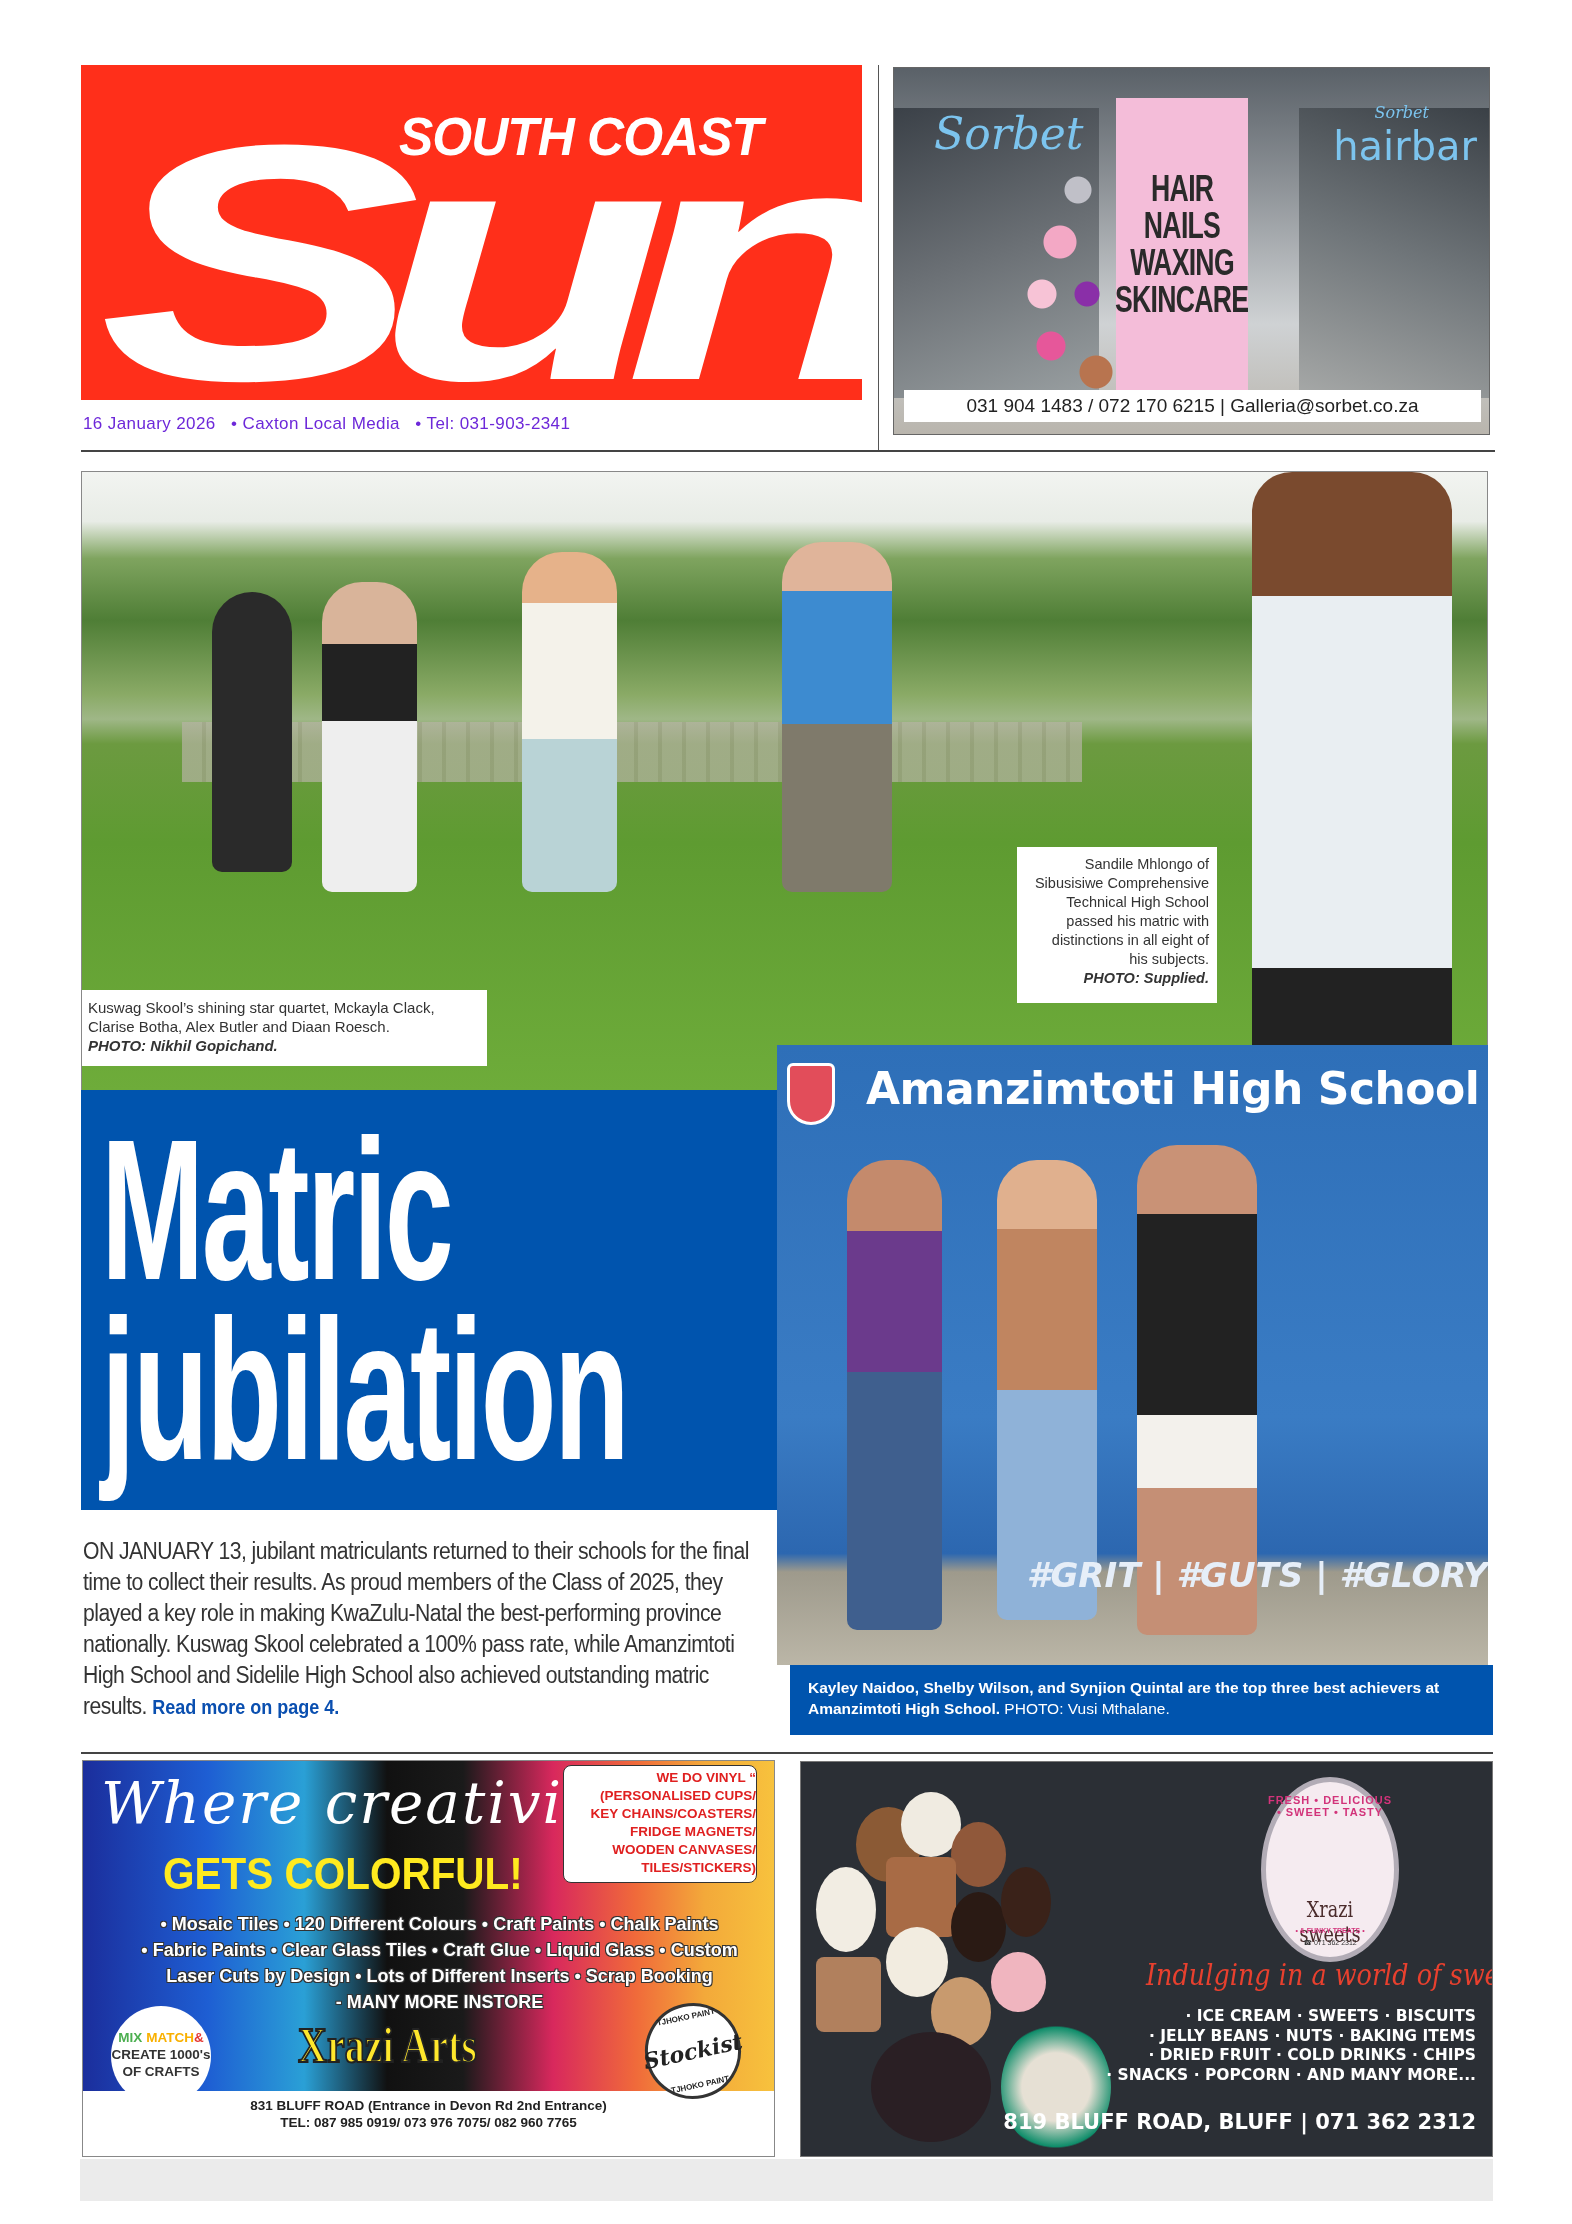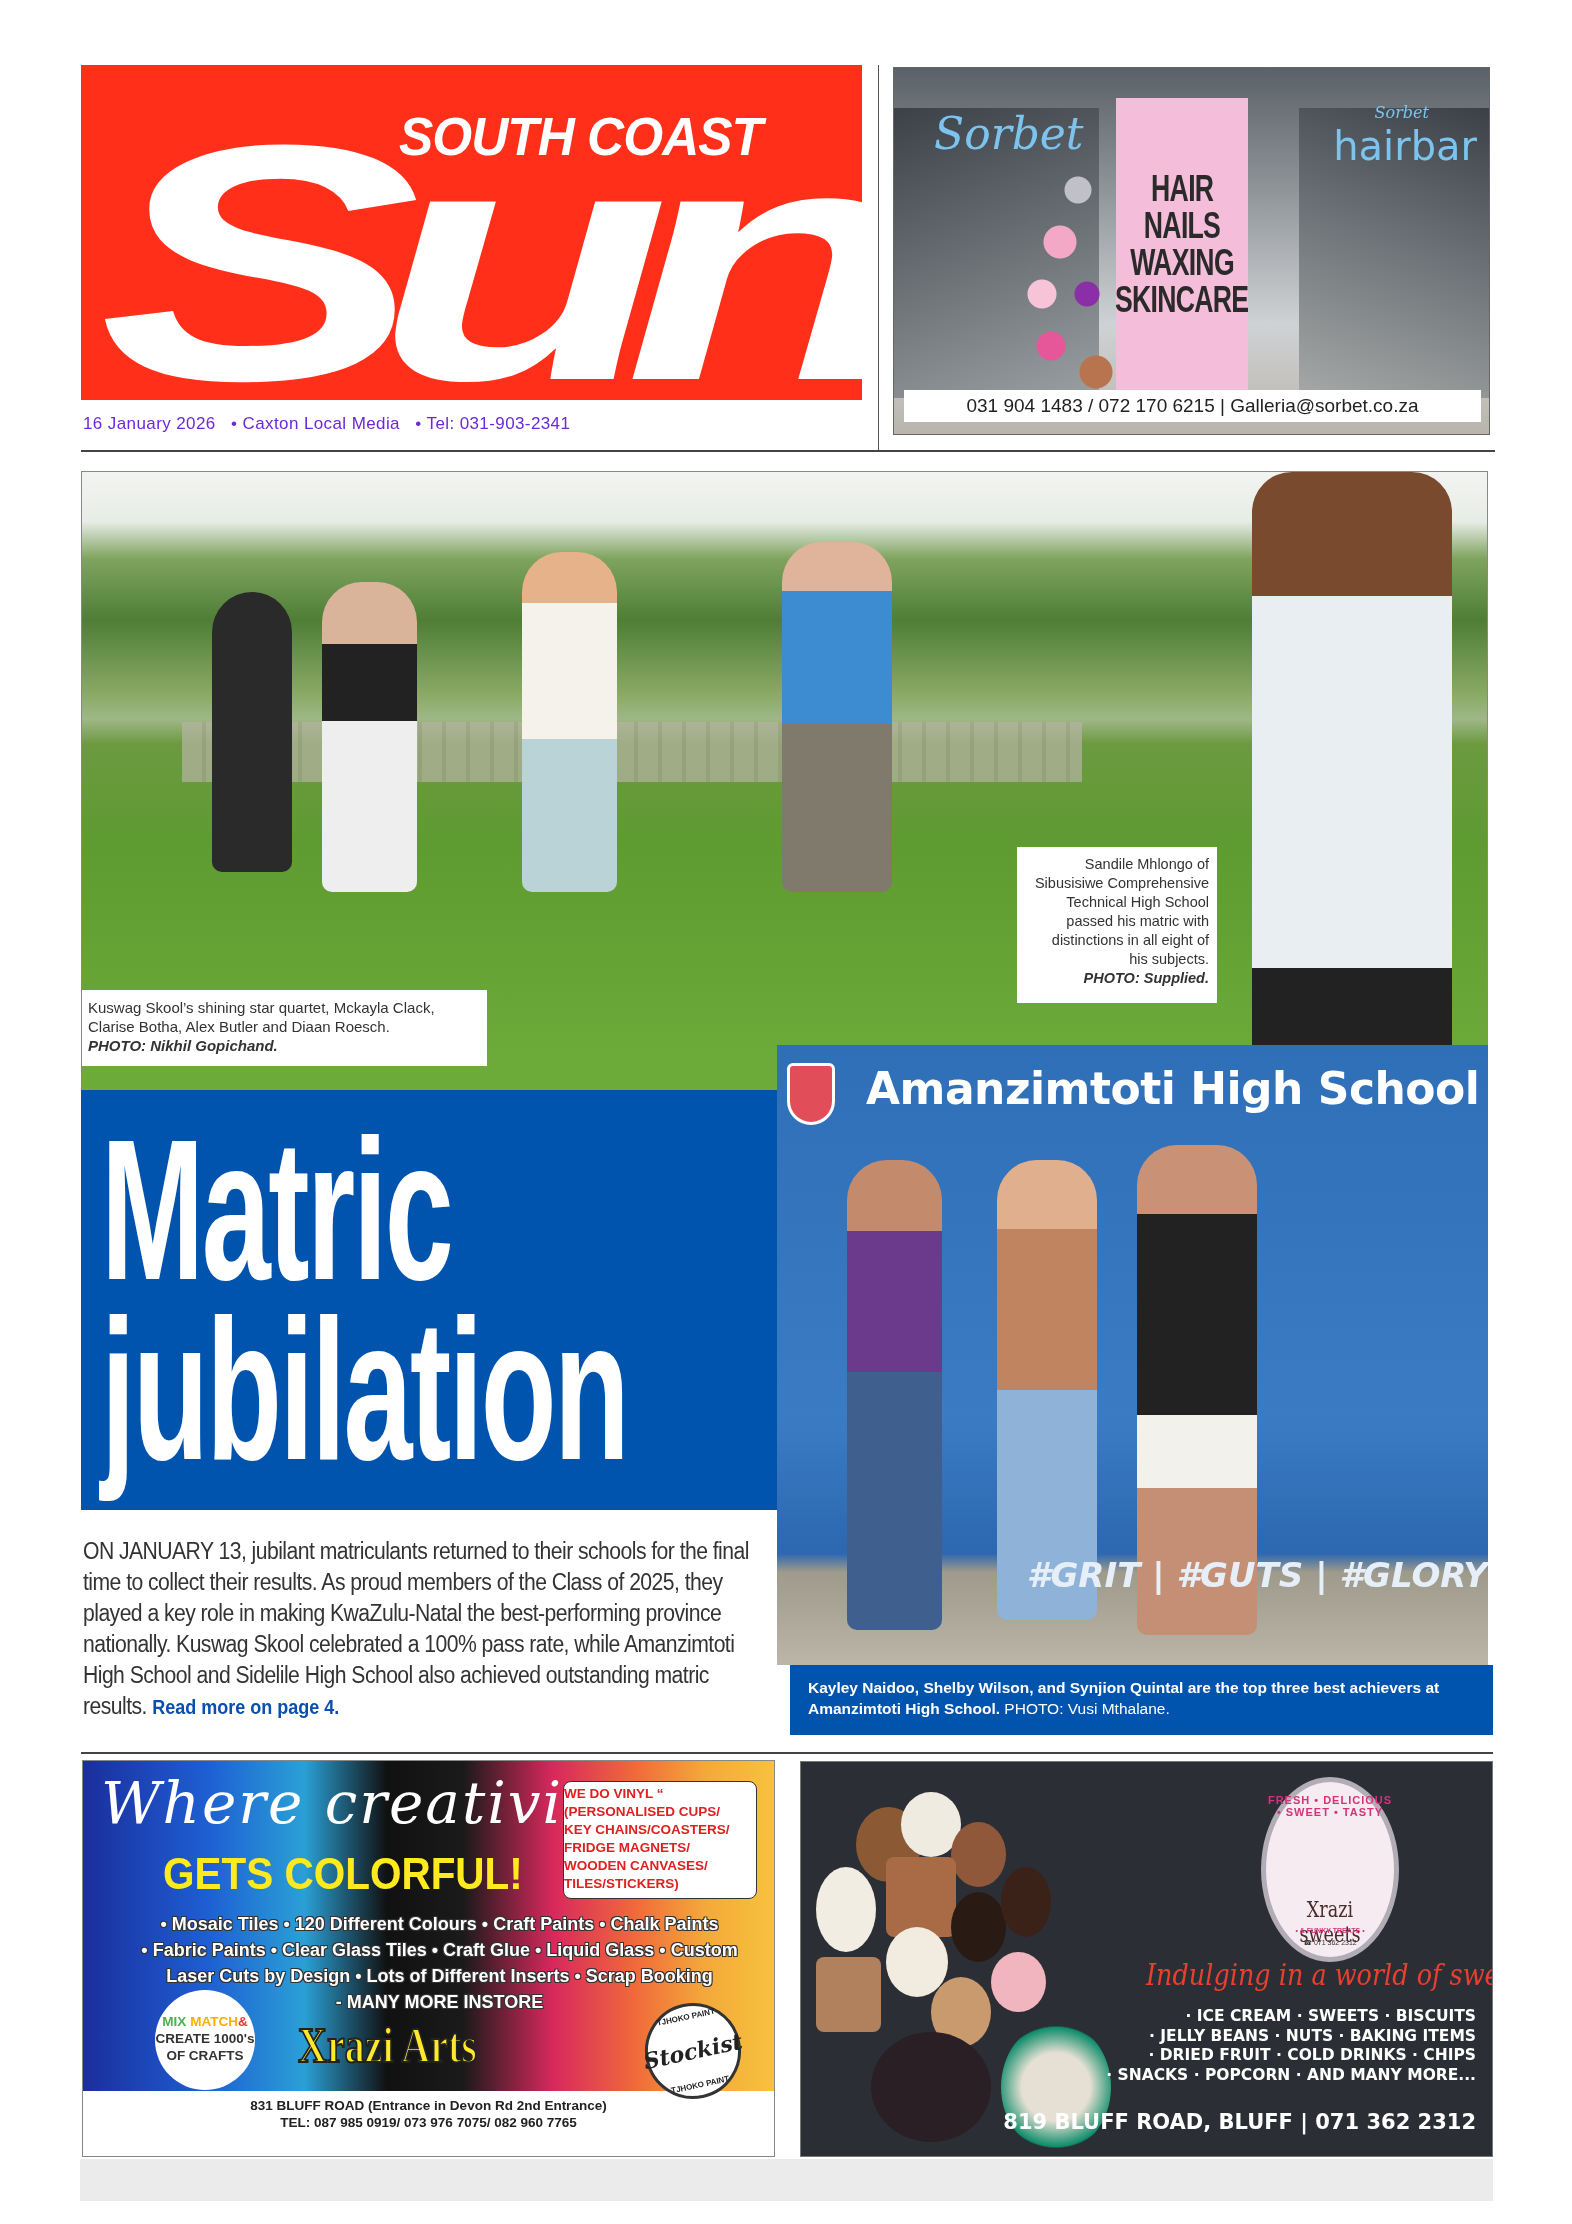--- a/index.html
+++ b/index.html
@@ -57,23 +57,23 @@
 
   
   .body-text { left: 83px; top: 1536px; width: 690px; font: 23.5px/31px "Liberation Sans", sans-serif; color: #333; letter-spacing: -0.6px; transform: scaleX(0.9); transform-origin: left top; width: 770px; }
   .read-more { color: #0a4fb0; font-weight: bold; font-size: 20px; letter-spacing: 0; }
 
   
   .ad-arts { left: 82px; top: 1760px; width: 693px; height: 397px; border: 1px solid #888; overflow: hidden; background: #fff; }
   .arts-bg { position:absolute; left: 0; top: 0; width: 100%; height: 330px; background: linear-gradient(90deg,#1b2e9c 0%,#1e5ed3 18%,#2aa0d6 32%,#111 44%,#1a1a1a 55%,#d8285d 68%,#f06a3a 80%,#f3a93a 90%,#f7c23d 100%); }
   .arts-script { position:absolute; left: 18px; top: 8px; font: italic 58px "DejaVu Serif", serif; color: #fff; letter-spacing: 2px; }
   .arts-colorful { position:absolute; left: 80px; top: 88px; font: bold 44px "Liberation Sans", sans-serif; color: #ffea1f; transform: scaleX(0.92); transform-origin: left; }
-  .arts-vinyl { position:absolute; left: 480px; top: 20px; width: 194px; height: 118px; background: #fff; border-radius: 8px; border: 1px solid #333; color: #e02020; font: bold 13.5px/18px "Liberation Sans", sans-serif; text-align: left; padding-top: 3px; }
+  .arts-vinyl { position:absolute; left: 480px; top: 4px; width: 194px; height: 118px; background: #fff; border-radius: 8px; border: 1px solid #333; color: #e02020; font: bold 13.5px/18px "Liberation Sans", sans-serif; text-align: right; padding-top: 3px; }
   .arts-list { position:absolute; left: 11px; top: 150px; width: 100%; text-align: center; color: #fff; font: bold 18px/26px "Liberation Sans", sans-serif; text-shadow: 1px 1px 0 #333, -1px -1px 0 #333, 1px -1px 0 #333, -1px 1px 0 #333; }
-  .arts-mix { position:absolute; left: 28px; top: 229px; width: 100px; height: 100px; border-radius: 50%; background: #fff; font: bold 13.5px/17px "Liberation Sans", sans-serif; text-align: center; padding-top: 23px; color: #333; margin-left: 44px; }
+  .arts-mix { position:absolute; left: 28px; top: 245px; width: 100px; height: 100px; border-radius: 50%; background: #fff; font: bold 13.5px/17px "Liberation Sans", sans-serif; text-align: center; padding-top: 23px; color: #333; }
   .arts-mix .c1 { color: #4caf50; } .arts-mix .c2 { color: #f9b000; } .arts-mix .c3 { color: #e53935; }
   .arts-brand { position:absolute; left: 215px; top: 255px; font: bold 50px "Liberation Serif", serif; color: #ffe72c; -webkit-text-stroke: 2px #222; transform: scaleX(0.8); transform-origin: left; }
   .arts-stamp { position:absolute; left: 562px; top: 242px; width: 96px; height: 96px; border-radius: 50%; background: #fff; border: 3px solid #333; font: italic bold 22px "DejaVu Serif", serif; color: #222; display:flex; align-items:center; justify-content:center; transform: rotate(-12deg); }
   .arts-stamp small { position:absolute; top: 6px; font: bold 8px "Liberation Sans", sans-serif; }
   .arts-stamp small.b { top: auto; bottom: 6px; }
   .arts-address { position:absolute; left: 0; top: 330px; width: 100%; text-align: center; font: bold 13.5px/17px "Liberation Sans", sans-serif; color: #222; padding-top: 6px; }
 
   
   .ad-sweets { left: 800px; top: 1761px; width: 693px; height: 396px; background: #2b2f35; overflow: hidden; border: 1px solid #777; }
   .choc { position:absolute; border-radius: 50%; }

